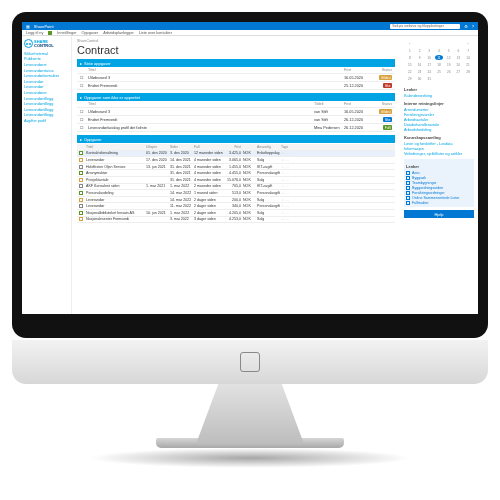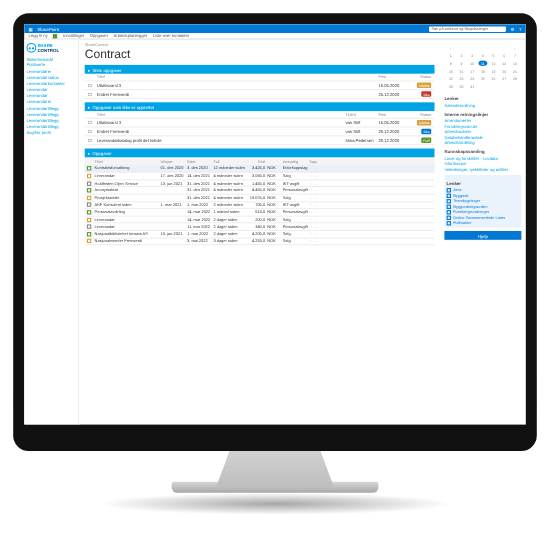--- a/index.html
+++ b/index.html
@@ -1,19 +1,19 @@
 <!DOCTYPE html>
 <html><head>
 <meta charset="utf-8">
 <style>
   *{box-sizing:border-box;margin:0;padding:0;font-family:"Segoe UI",Arial,sans-serif}
   body{width:500px;height:500px;background:#fff;position:relative;overflow:hidden}
 
   
-  .monitor{position:absolute;left:12px;top:12px;width:476px;height:398px;background:#111;border-radius:14px;padding:10px 10px 24px 10px}
+  .monitor{position:absolute;left:12px;top:12px;width:476px;height:326px;background:#111;border-radius:14px;padding:10px 10px 24px 10px}
   .screen{width:100%;height:100%;background:#fff;overflow:hidden;font-size:4.3px;color:#333;position:relative}
   .chin{position:absolute;left:12px;top:340px;width:476px;height:44px;background:linear-gradient(#f2f2f2,#d7d7d7);border-radius:0 0 14px 14px}
   .chin:after{content:"";position:absolute;left:50%;top:50%;width:18px;height:18px;border:1.5px solid #888;border-radius:3px;transform:translate(-50%,-50%)}
   .stand{position:absolute;left:196px;top:380px;width:108px;height:64px;background:linear-gradient(#e4e4e4,#bdbdbd);clip-path:polygon(22% 0,78% 0,100% 100%,0 100%)}
   .foot{position:absolute;left:156px;top:438px;width:188px;height:10px;background:linear-gradient(#d6d6d6,#a8a8a8);border-radius:2px 2px 5px 5px}
   .shadow{position:absolute;left:88px;top:448px;width:324px;height:20px;background:radial-gradient(ellipse,rgba(0,0,0,.35),transparent 70%)}
 
   
   .bar1{height:8px;background:#0078d4;color:#fff;display:flex;align-items:center;padding:0 4px;gap:4px}
   .bar1 span{font-size:4px}

